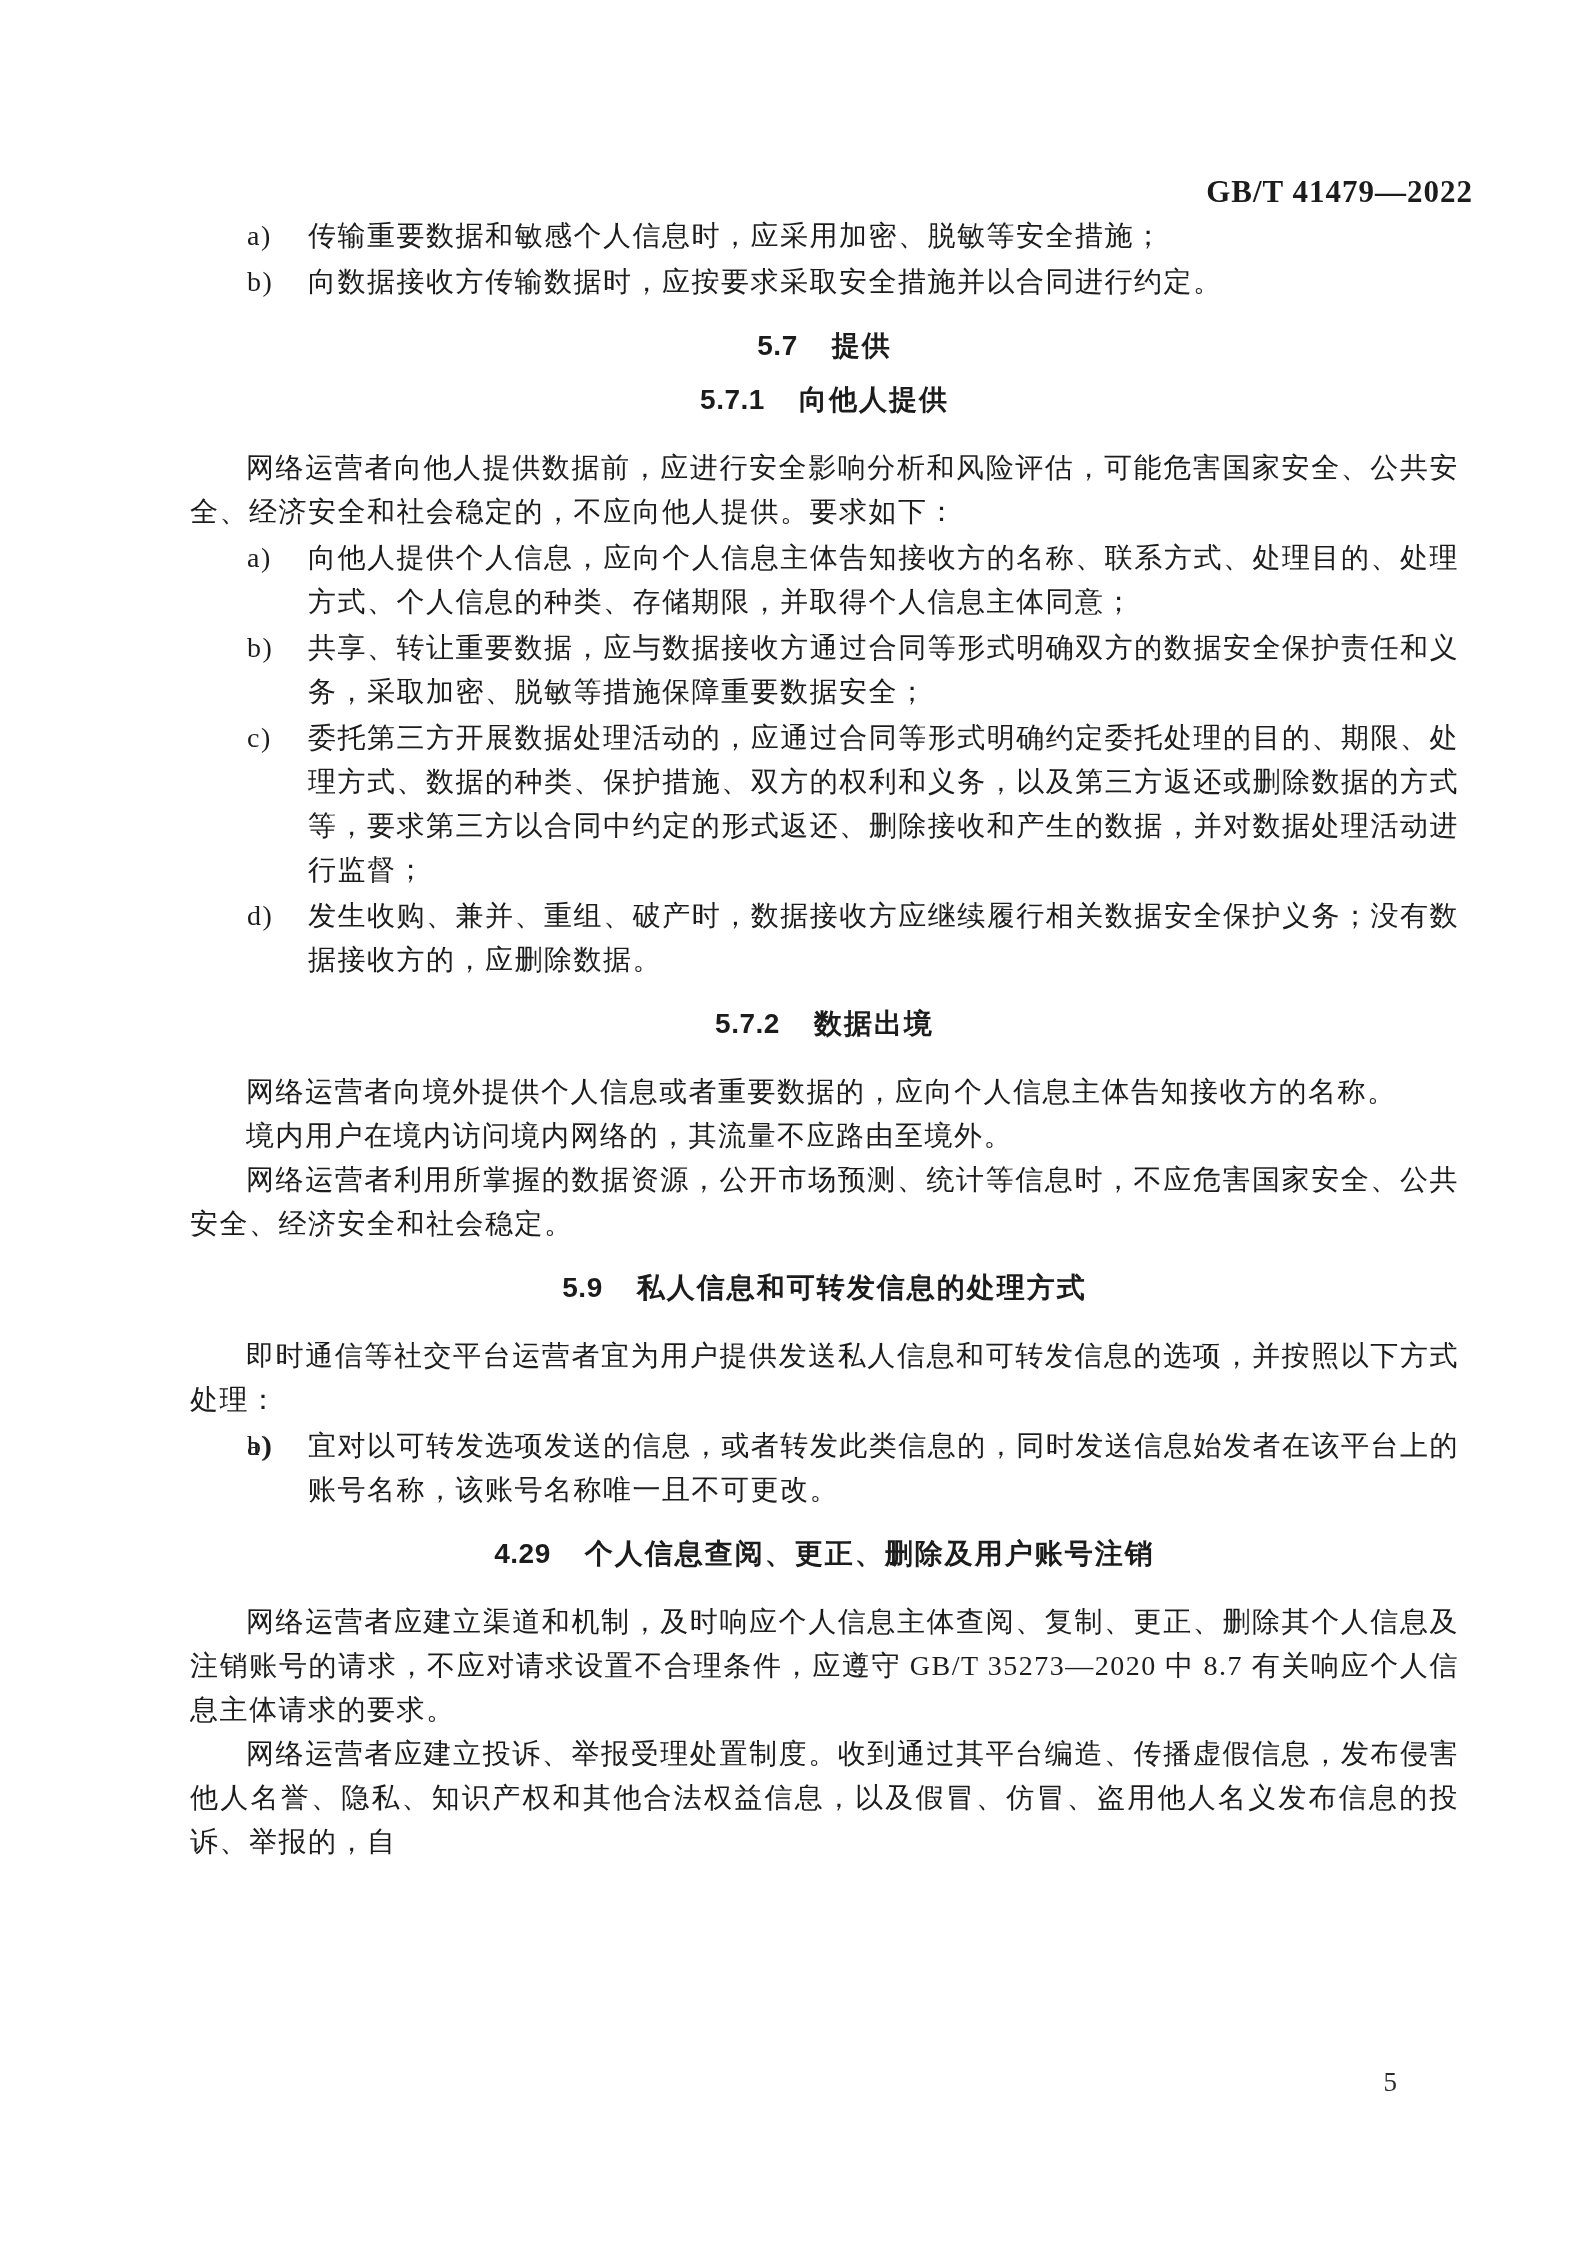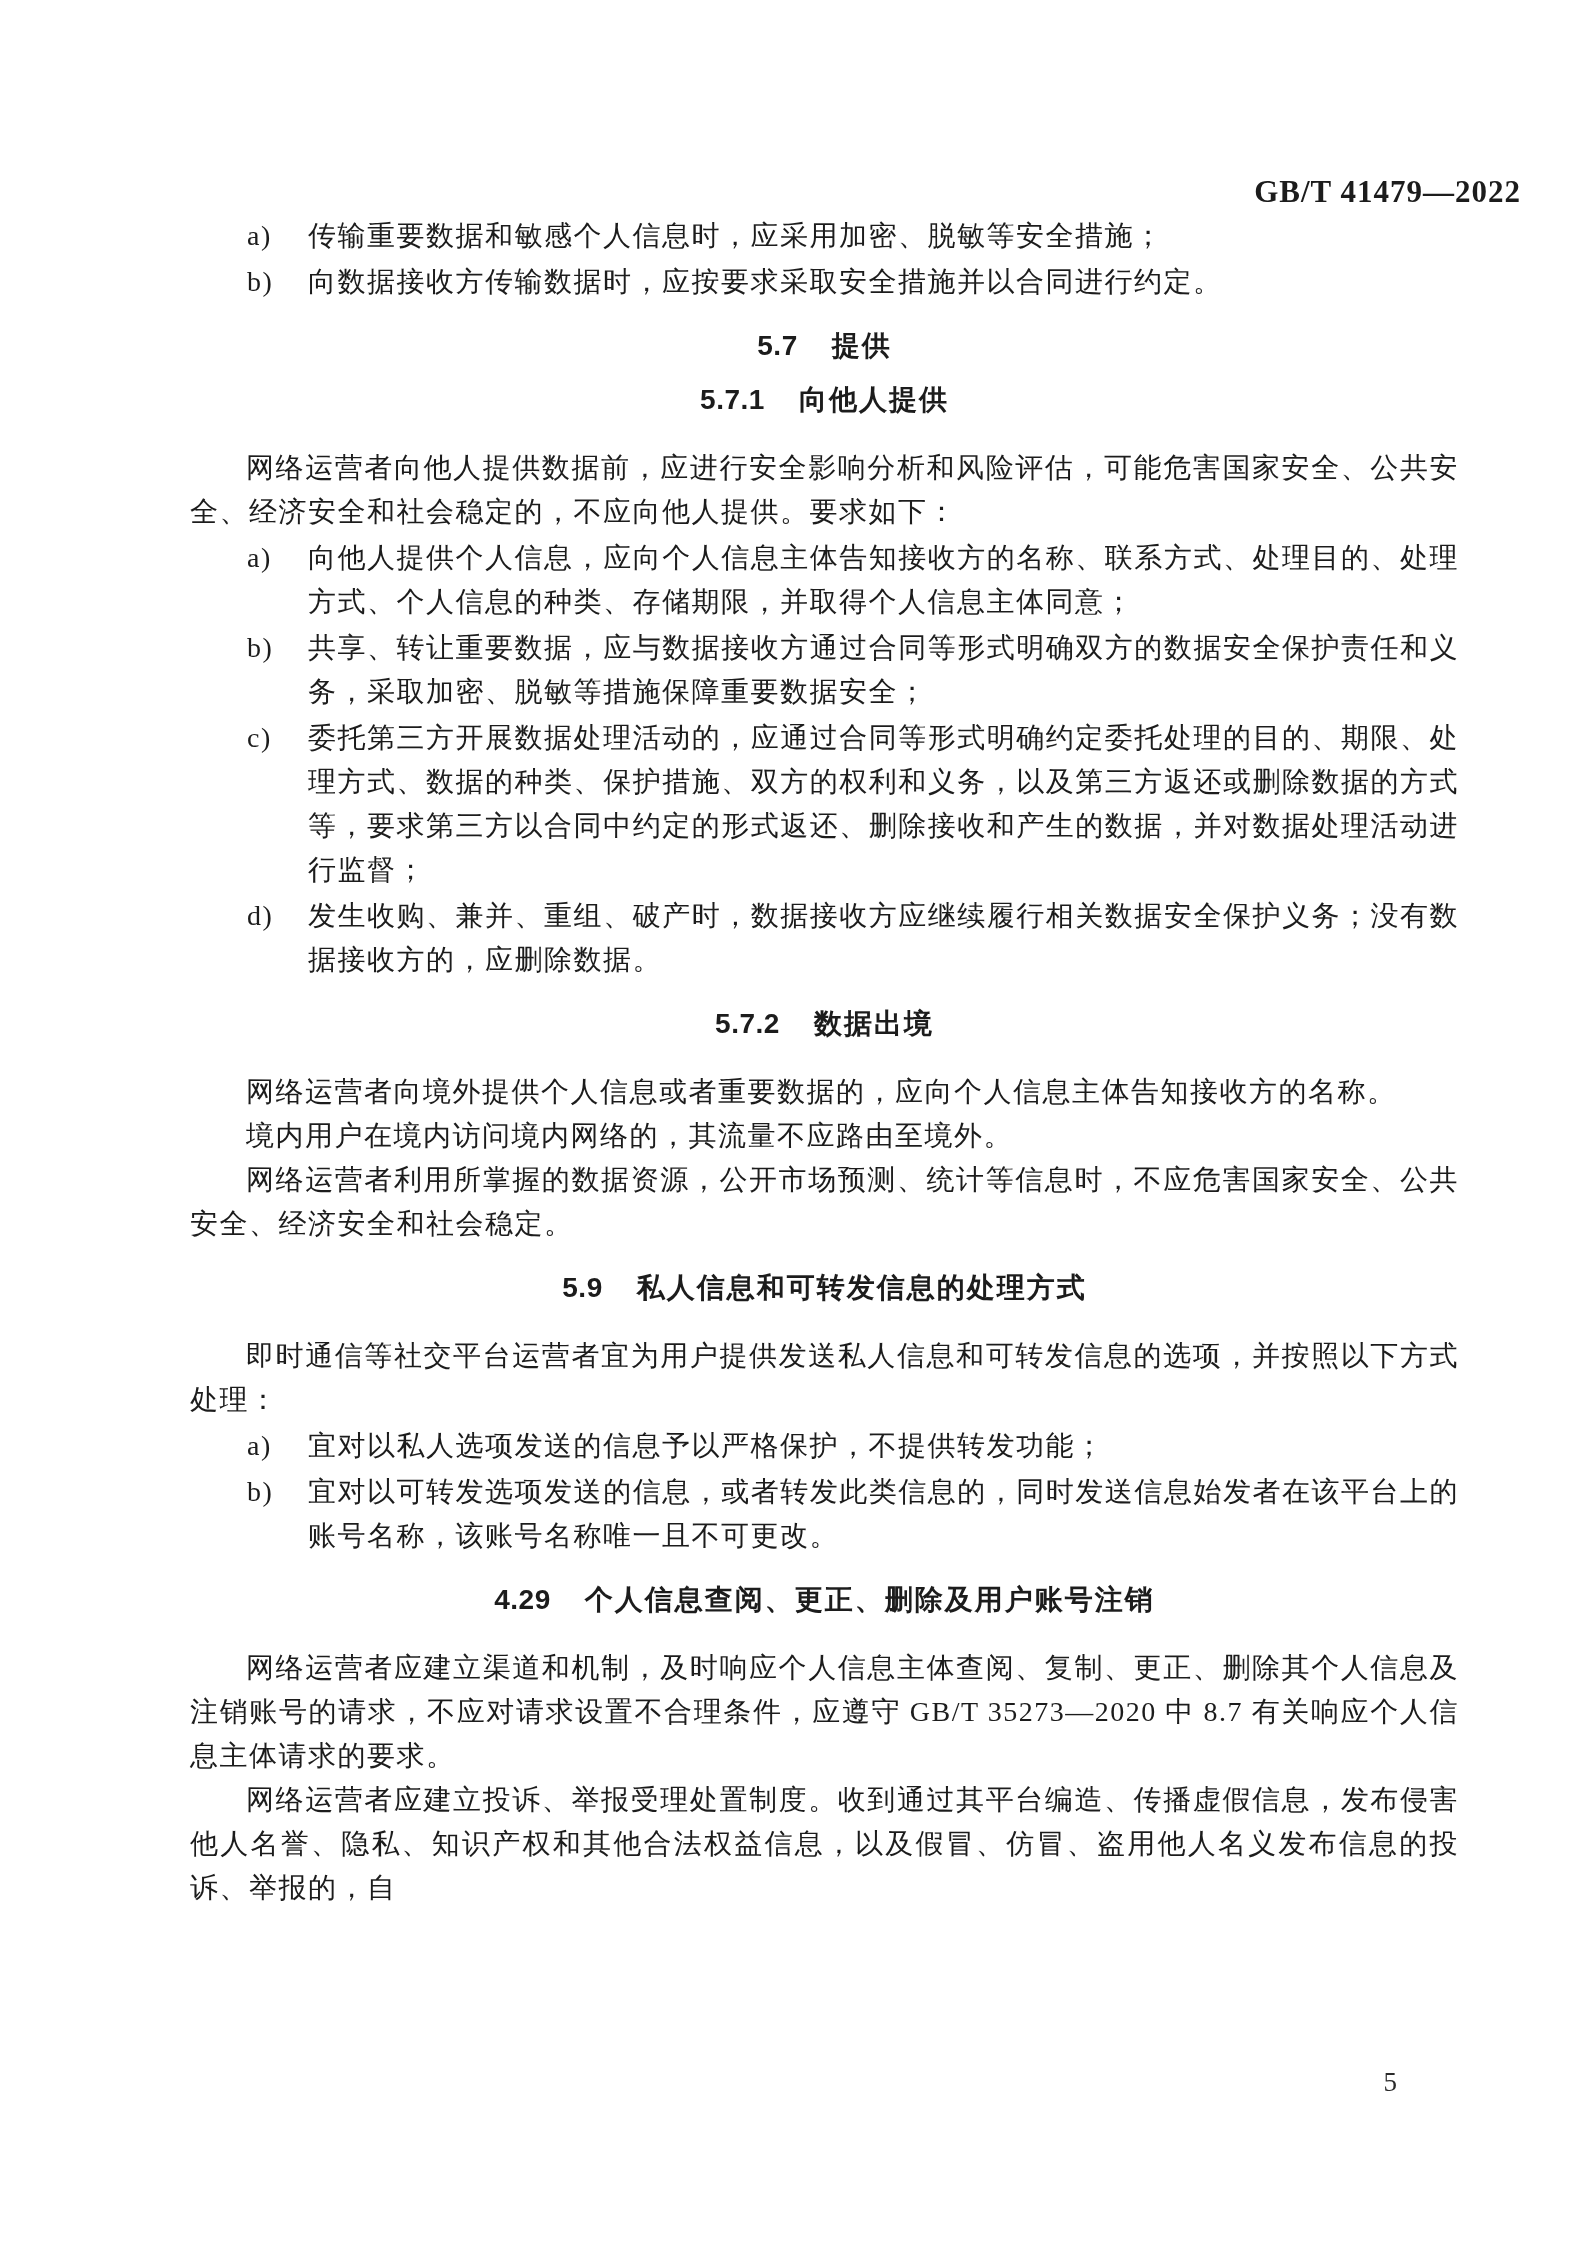--- a/index.html
+++ b/index.html
@@ -7,21 +7,21 @@
     position: relative;
     width: 1589px;
     height: 2244px;
     margin: 0 auto;
     background: #ffffff;
     color: #1c1c1c;
     font-family: "Liberation Serif", "DejaVu Serif", serif;
     overflow: hidden;
   }
   .gb-header {
-    padding: 172px 68px 0 0;
+    padding: 172px 116px 0 0;
     text-align: right;
     font-family: "Liberation Serif", "DejaVu Serif", serif;
     font-weight: bold;
     font-size: 31px;
     line-height: 40px;
     letter-spacing: 1px;
   }
   .content {
     padding: 0 130px 0 190px;
     font-size: 28px;
@@ -129,21 +129,20 @@
 
     <h2 class="sec-head">
       <span class="sec-num">5.9</span><span>私人信息和可转发信息的处理方式</span>
     </h2>
 
     <p class="para">即时通信等社交平台运营者宜为用户提供发送私人信息和可转发信息的选项，并按照以下方式处理：</p>
 
     <ol class="gb-list">
       <li class="li">
         <span class="li-label">a)</span>
-        <span class="li-text">宜对以私人选项发送的信息予以严格保护，不提供转发功能；</span>
       </li>
       <li class="li">
         <span class="li-label">b)</span>
         <span class="li-text">宜对以可转发选项发送的信息，或者转发此类信息的，同时发送信息始发者在该平台上的账号名称，该账号名称唯一且不可更改。</span>
       </li>
     </ol>
 
     <h2 class="sec-head">
       <span class="sec-num">4.29</span><span>个人信息查阅、更正、删除及用户账号注销</span>
     </h2>

